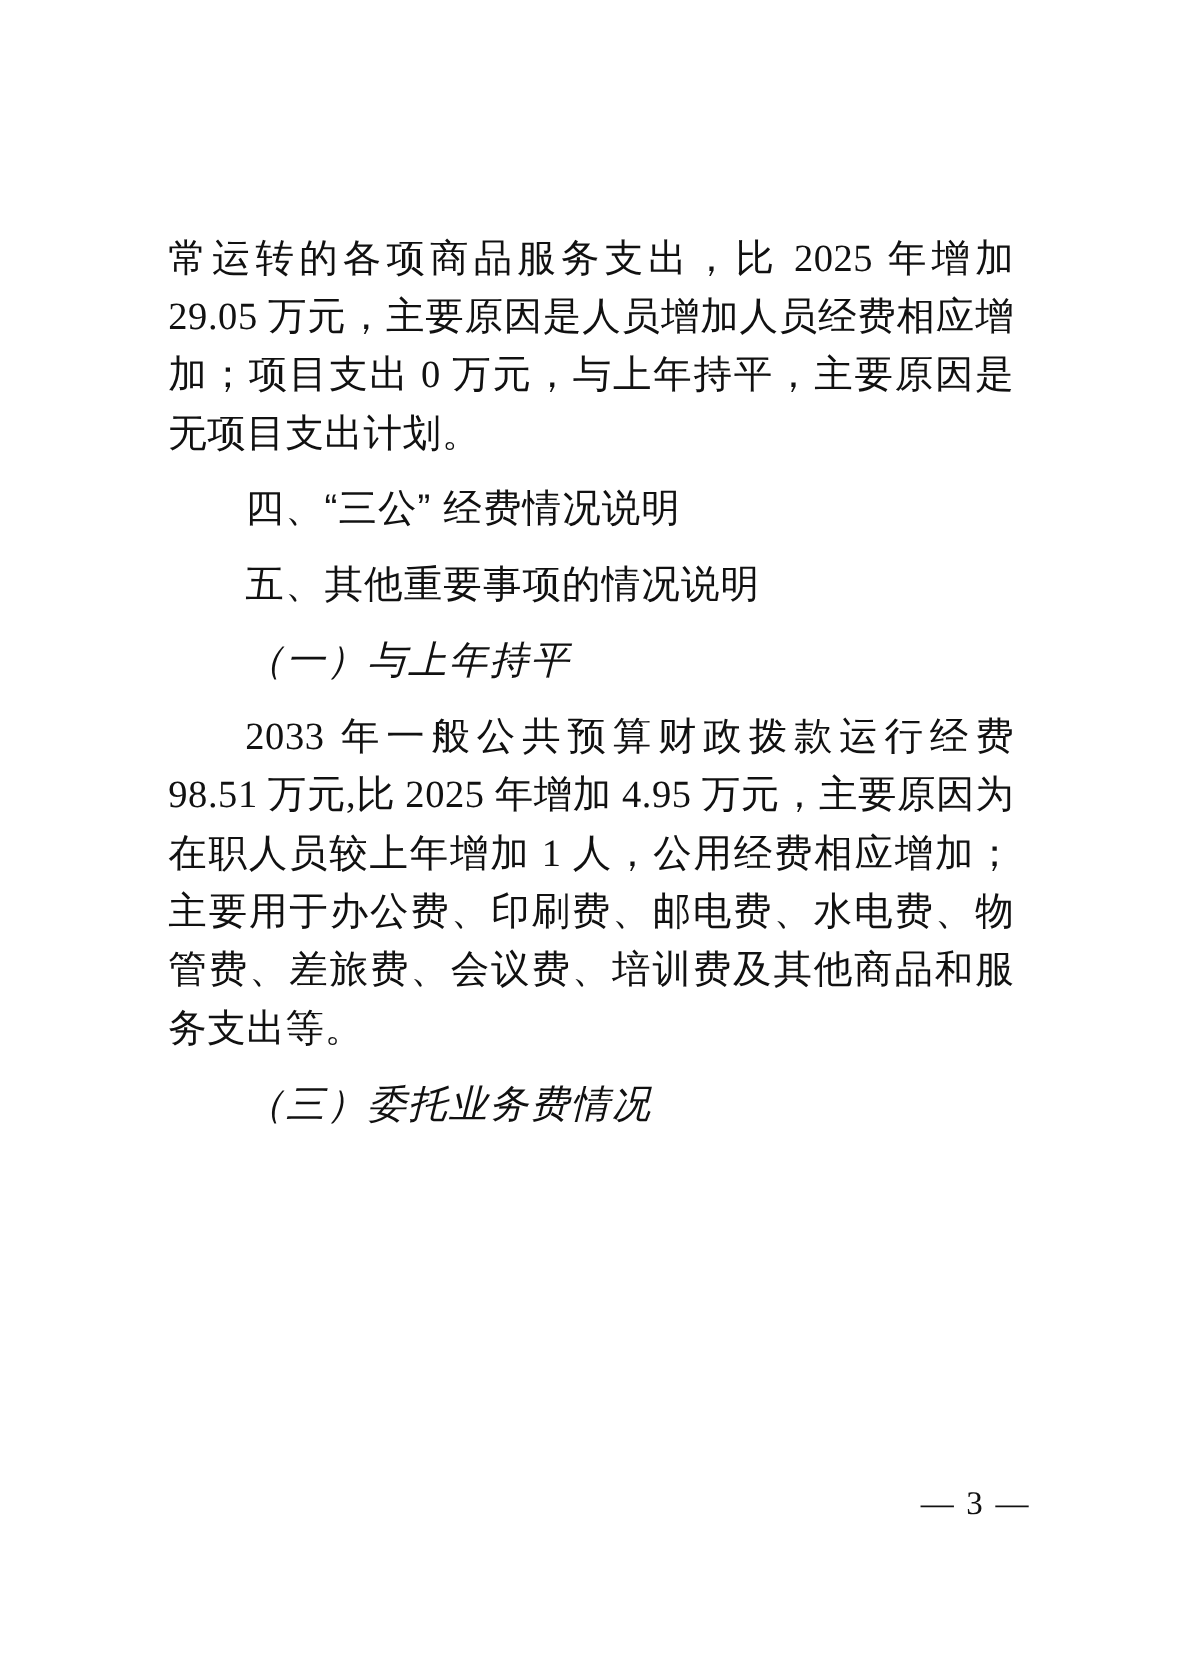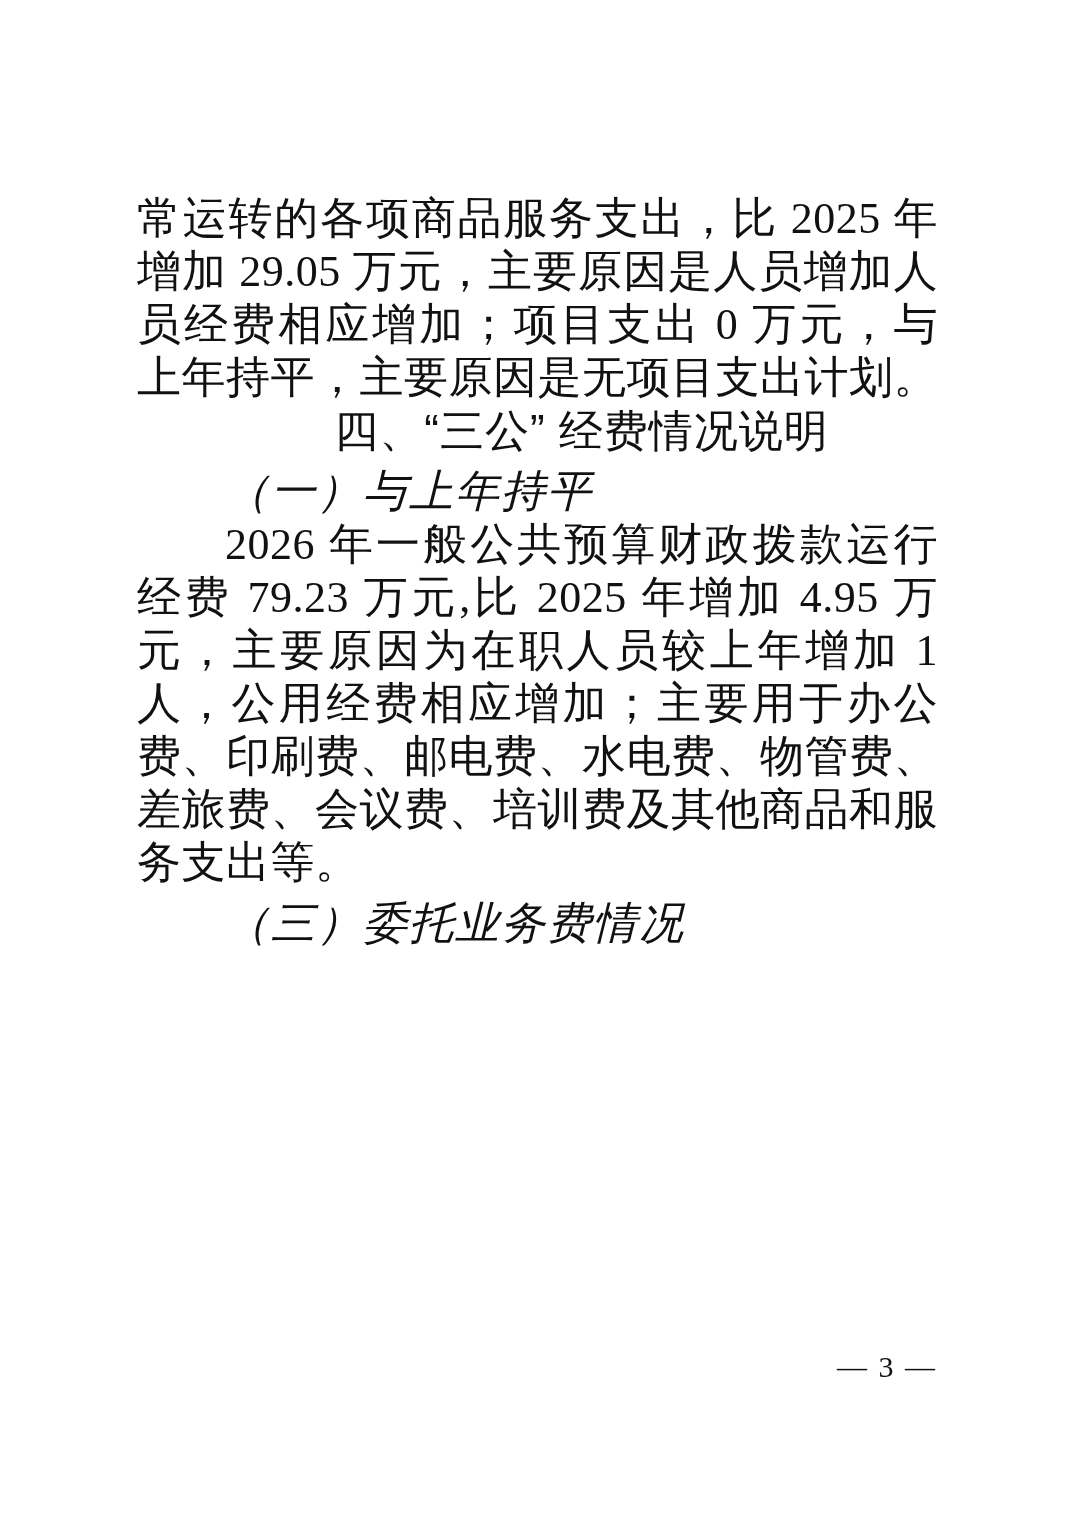--- a/index.html
+++ b/index.html
@@ -16,44 +16,43 @@
     font-family: "Liberation Serif", "DejaVu Serif", serif;
     overflow: hidden;
   }
   .doc {
     position: absolute;
     left: 137px;
     top: 192px;
     width: 801px;
   }
   .doc p, .doc h2 {
-    margin: 0;
+    margin: 16px;
     padding: 0;
-    font-size: 44px;
+    font-size: 35px;
     line-height: 53px;
     font-weight: normal;
   }
   .body {
     text-align: justify;
     text-justify: inter-character;
     text-indent: 2em;
     letter-spacing: 0.5px;
   }
   .noindent {
     text-indent: 0;
   }
   .h {
     font-family: "Liberation Sans", "DejaVu Sans", sans-serif;
     font-weight: bold;
     text-indent: 2em;
     letter-spacing: 1px;
   }
   .h-gap-after {
     margin-bottom: 8px !important;
-    text-align: center;
   }
   .sub {
     text-indent: 2em;
     font-style: italic; 
     letter-spacing: 2px;
   }
   .sub-gap {
     margin-top: 8px !important;
   }
   .pageno {
@@ -72,24 +71,25 @@
 
 <div class="page">
   <div class="doc">
 
     <p class="body noindent">常运转的各项商品服务支出，比 2025 年增加 29.05 万元，主要原因是人员增加人员经费相应增加；项目支出 0 万元，与上年持平，主要原因是无项目支出计划。</p>
 
 
     <h2 class="h h-gap-after">四、“三公” 经费情况说明</h2>
 
 
+    <h2 class="h">五、其他重要事项的情况说明</h2>
 
     <p class="sub">（一）与上年持平</p>
 
-    <p class="body">2026 年一般公共预算财政拨款运行经费 79.23 万元,比 2025 年增加 4.95 万元，主要原因为在职人员较上年增加 1 人，公用经费相应增加；主要用于办公费、印刷费、邮电费、水电费、物管费、差旅费、会议费、培训费及其他商品和服务支出等。</p>
+    <p class="body">2033 年一般公共预算财政拨款运行经费 98.51 万元,比 2025 年增加 4.95 万元，主要原因为在职人员较上年增加 1 人，公用经费相应增加；主要用于办公费、印刷费、邮电费、水电费、物管费、差旅费、会议费、培训费及其他商品和服务支出等。</p>
 
 
 
     <p class="sub sub-gap">（三）委托业务费情况</p>
 
   </div>
 
   <div class="pageno">— 3 —</div>
 </div>
 

